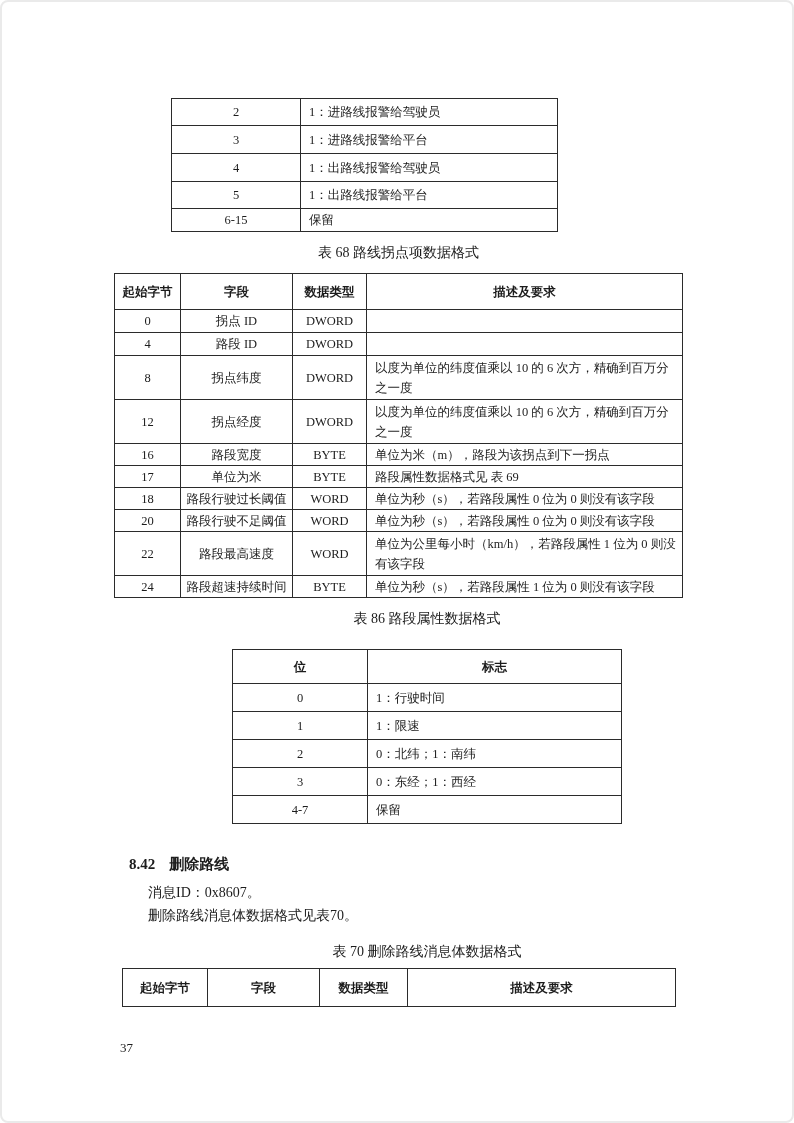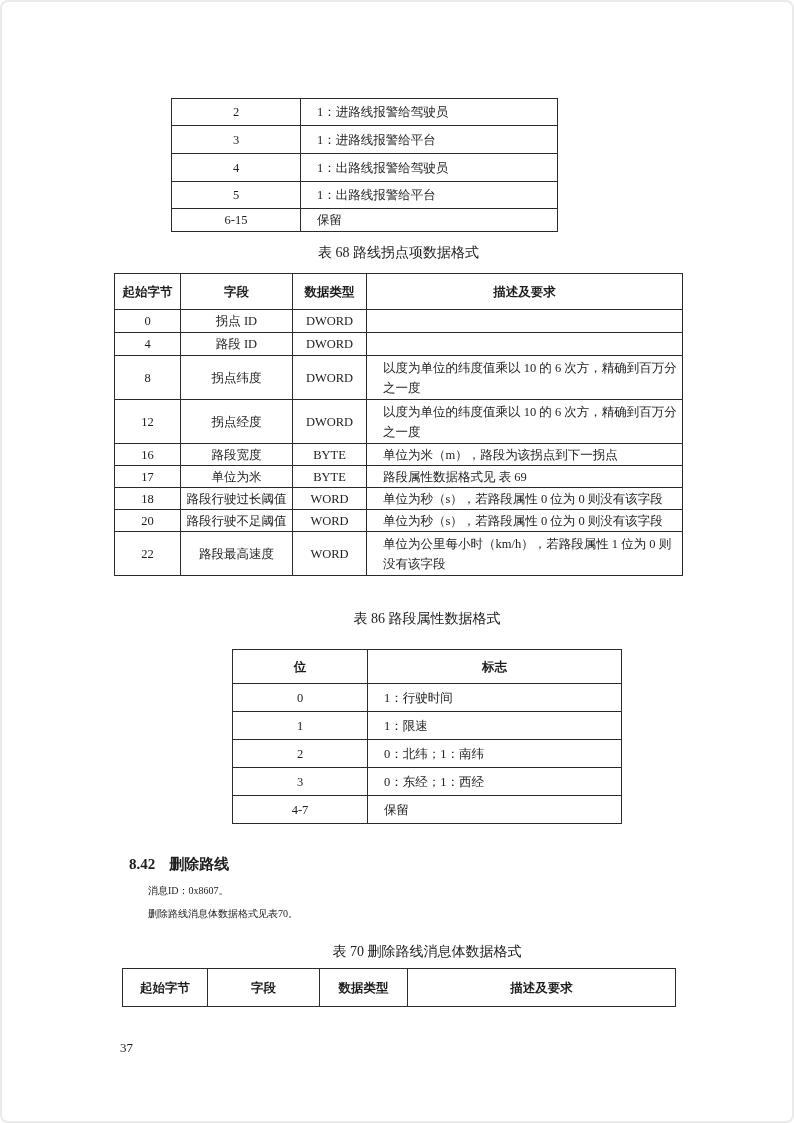--- a/index.html
+++ b/index.html
@@ -23,21 +23,21 @@
   td, th {
     border: 1px solid #2b2b2b;
     font-size: 12.5px;
     vertical-align: middle;
     padding: 0 4px;
     overflow: hidden;
     line-height: 20px;
   }
   th { font-weight: bold; text-align: center; }
   td.c { text-align: center; }
-  td.l { text-align: left; padding-left: 16px; }
+  td.l { text-align: left; padding-left: 8px; }
   tr.h22 { height: 22px; }
   tr.h23 { height: 23px; margin-top: 12px; }
   tr.h27 { height: 27px; }
   tr.h28 { height: 28px; }
   tr.h34 { height: 34px; }
   tr.h36 { height: 36px; }
   tr.h38 { height: 38px; }
   tr.h44 { height: 44px; }
   .tbl-title {
     position: absolute;
@@ -47,21 +47,21 @@
     white-space: nowrap;
   }
   .section-heading {
     position: absolute;
     left: 127px;
     top: 853px;
     font-size: 15px;
     font-weight: bold;
   }
   .section-heading .num { margin-right: 14px; }
-  .body-line { position: absolute; font-size: 10px; }
+  .body-line { position: absolute; font-size: 14px; }
   .page-number {
     position: absolute;
     left: 118px;
     top: 1038px;
     font-size: 13px;
   }
 </style>
 </head>
 <body>
 
@@ -159,20 +159,26 @@
         <td class="c">路段行驶不足阈值</td>
         <td class="c">WORD</td>
         <td class="l">单位为秒（s），若路段属性 0 位为 0 则没有该字段</td>
       </tr>
       <tr class="h44">
         <td class="c">22</td>
         <td class="c">路段最高速度</td>
         <td class="c">WORD</td>
         <td class="l">单位为公里每小时（km/h），若路段属性 1 位为 0 则没有该字段</td>
       </tr>
+      <tr class="h22">
+        <td class="c">24</td>
+        <td class="c">路段超速持续时间</td>
+        <td class="c">BYTE</td>
+        <td class="l">单位为秒（s），若路段属性 1 位为 0 则没有该字段</td>
+      </tr>
     </tbody>
   </table>
 
   <div class="tbl-title" style="left:230px; top:608px; width:390px;">表 86 路段属性数据格式</div>
 
   <table style="left:230px; top:647px; width:390px;">
     <colgroup>
         <col style="width:135px">
         <col>
       </colgroup>

